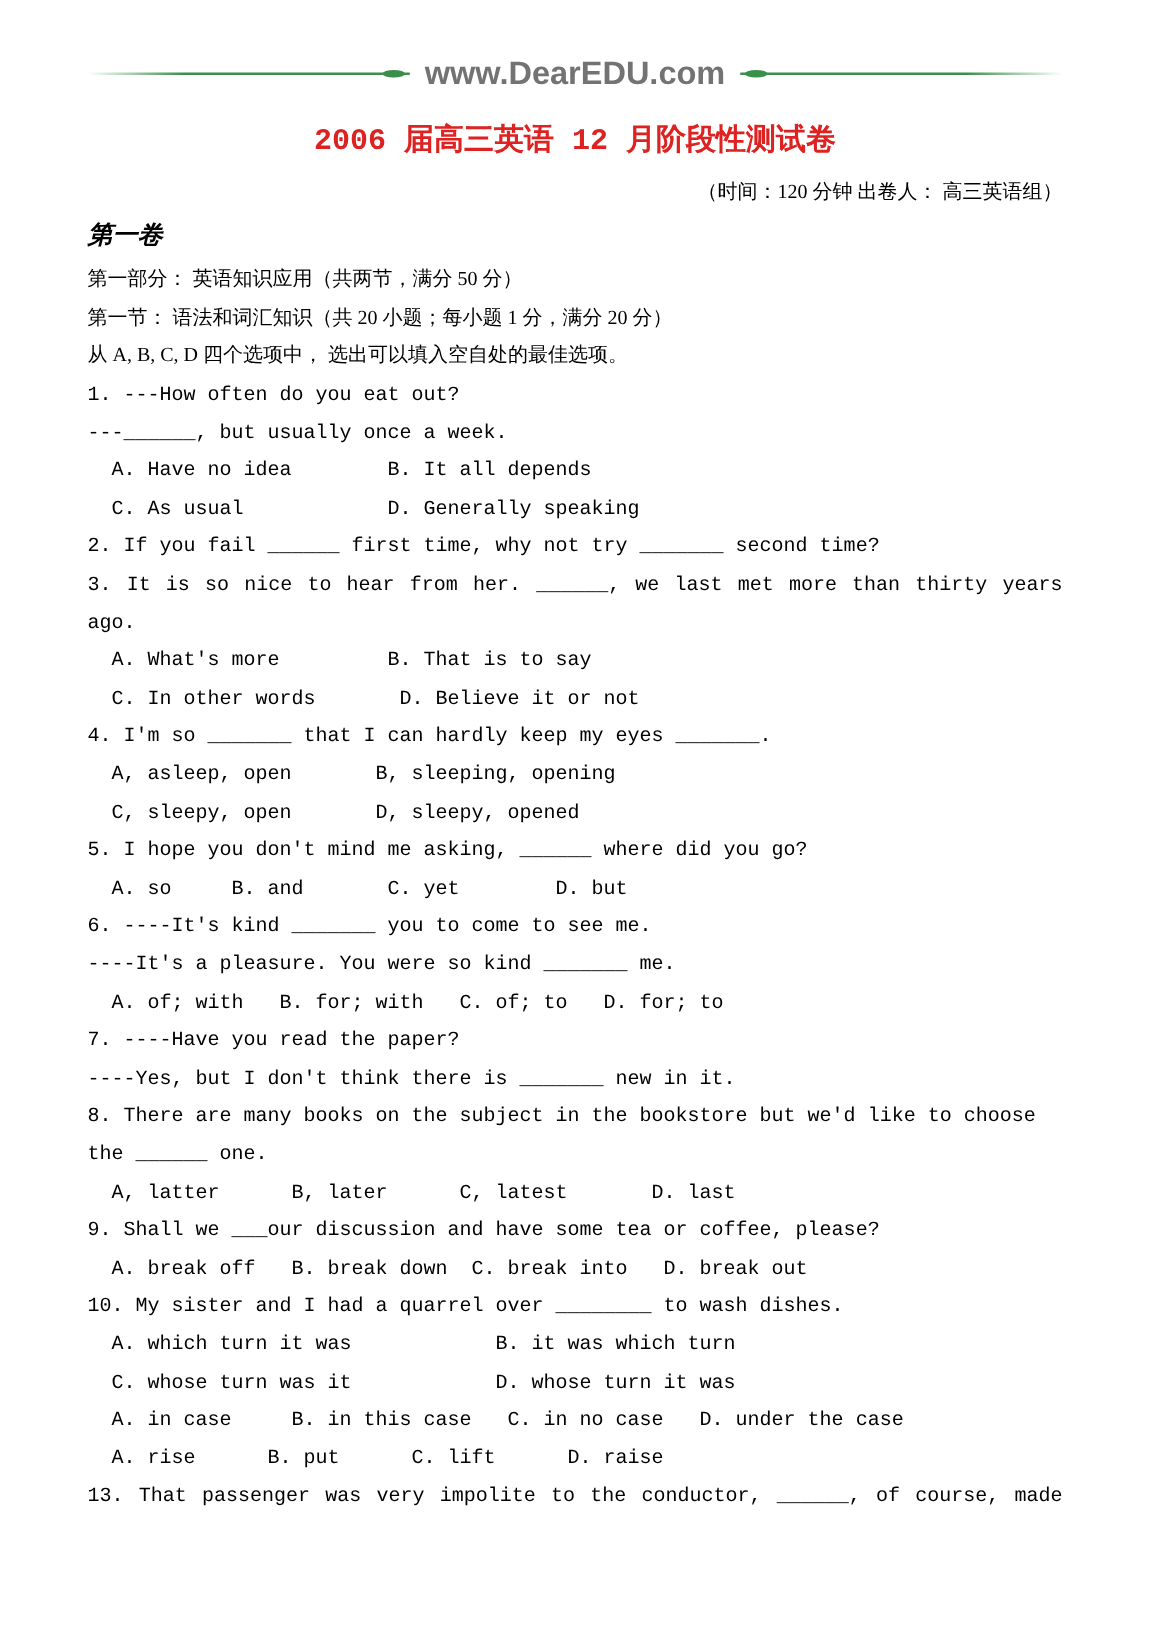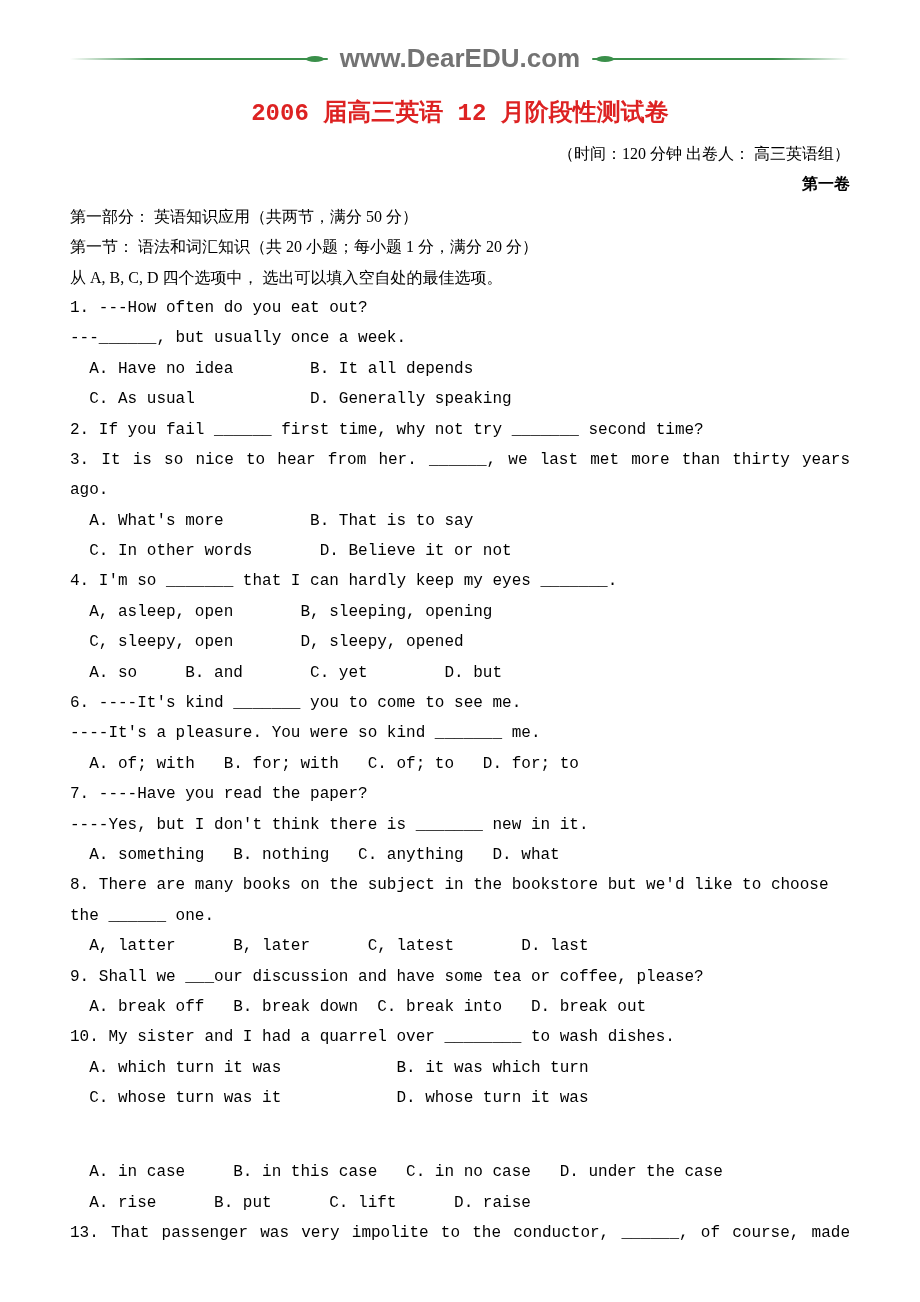--- a/index.html
+++ b/index.html
@@ -58,24 +58,25 @@
     font-weight: bold;
     margin: 4px 0 2px;
   }
   .subtitle {
     text-align: right;
     font-size: 16px;
     font-weight: normal;
     margin: 0;
   }
   .volume {
-    text-align: right;
-    font-size: 16px;
+    text-align: left;
+    font-size: 20px;
     font-weight: bold;
     margin: 0 0 2px;
+    font-style: italic;
   }
   .plain { margin: 0; }
   .mono { font-family: "Courier New","NSimSun","新宋体",monospace; letter-spacing: 0; }
   .qblock { margin: 0; }
   .qline { margin: 0; text-align: justify; }
   .just { text-align: justify; text-align-last: justify; }
 </style>
 </head>
 <body>
 
@@ -109,48 +110,48 @@
         <p class="qline">3. It is so nice to hear from her. ______, we last met more than thirty years ago.</p>
         <p class="qline" style="white-space: pre;">  A. What's more         B. That is to say</p>
         <p class="qline" style="white-space: pre;">  C. In other words       D. Believe it or not</p>
       </div>
       <div class="qblock">
         <p class="qline">4. I'm so _______ that I can hardly keep my eyes _______.</p>
         <p class="qline" style="white-space: pre;">  A, asleep, open       B, sleeping, opening</p>
         <p class="qline" style="white-space: pre;">  C, sleepy, open       D, sleepy, opened</p>
       </div>
       <div class="qblock">
+        <p class="qline">5. I hope you don't mind me asking, ______ where did you go?</p>
         <p class="qline" style="white-space: pre;">  A. so     B. and       C. yet        D. but</p>
       </div>
       <div class="qblock">
         <p class="qline">6. ----It's kind _______ you to come to see me.</p>
         <p class="qline">  ----It's a pleasure. You were so kind _______ me.</p>
         <p class="qline" style="white-space: pre;">  A. of; with   B. for; with   C. of; to   D. for; to</p>
       </div>
       <div class="qblock">
         <p class="qline">7. ----Have you read the paper?</p>
         <p class="qline">  ----Yes, but I don't think there is _______ new in it.</p>
-        <p class="qline" style="white-space: pre;">  A. something   B. nothing   C. anything   D. what</p>
       </div>
       <div class="qblock">
         <p class="qline">8. There are many books on the subject in the bookstore but we'd like to choose</p>
         <p class="qline">  the ______ one.</p>
         <p class="qline" style="white-space: pre;">  A, latter      B, later      C, latest       D. last</p>
       </div>
       <div class="qblock">
         <p class="qline">9. Shall we ___our discussion and have some tea or coffee, please?</p>
         <p class="qline" style="white-space: pre;">  A. break off   B. break down  C. break into   D. break out</p>
       </div>
       <div class="qblock">
         <p class="qline">10. My sister and I had a quarrel over ________ to wash dishes.</p>
         <p class="qline" style="white-space: pre;">  A. which turn it was            B. it was which turn</p>
         <p class="qline" style="white-space: pre;">  C. whose turn was it            D. whose turn it was</p>
       </div>
       <div class="qblock">
-        <p class="qline" style="white-space: pre; margin-top: 44px;">  A. in case     B. in this case   C. in no case   D. under the case</p>
+        <p class="qline" style="white-space: pre;">  A. in case     B. in this case   C. in no case   D. under the case</p>
       </div>
       <div class="qblock">
         <p class="qline" style="white-space: pre;">  A. rise      B. put      C. lift      D. raise</p>
       </div>
       <div class="qblock">
         <p class="qline just">13. That passenger was very impolite to the conductor, ______, of course, made</p>
       </div>
     </div>
 
 </div>

